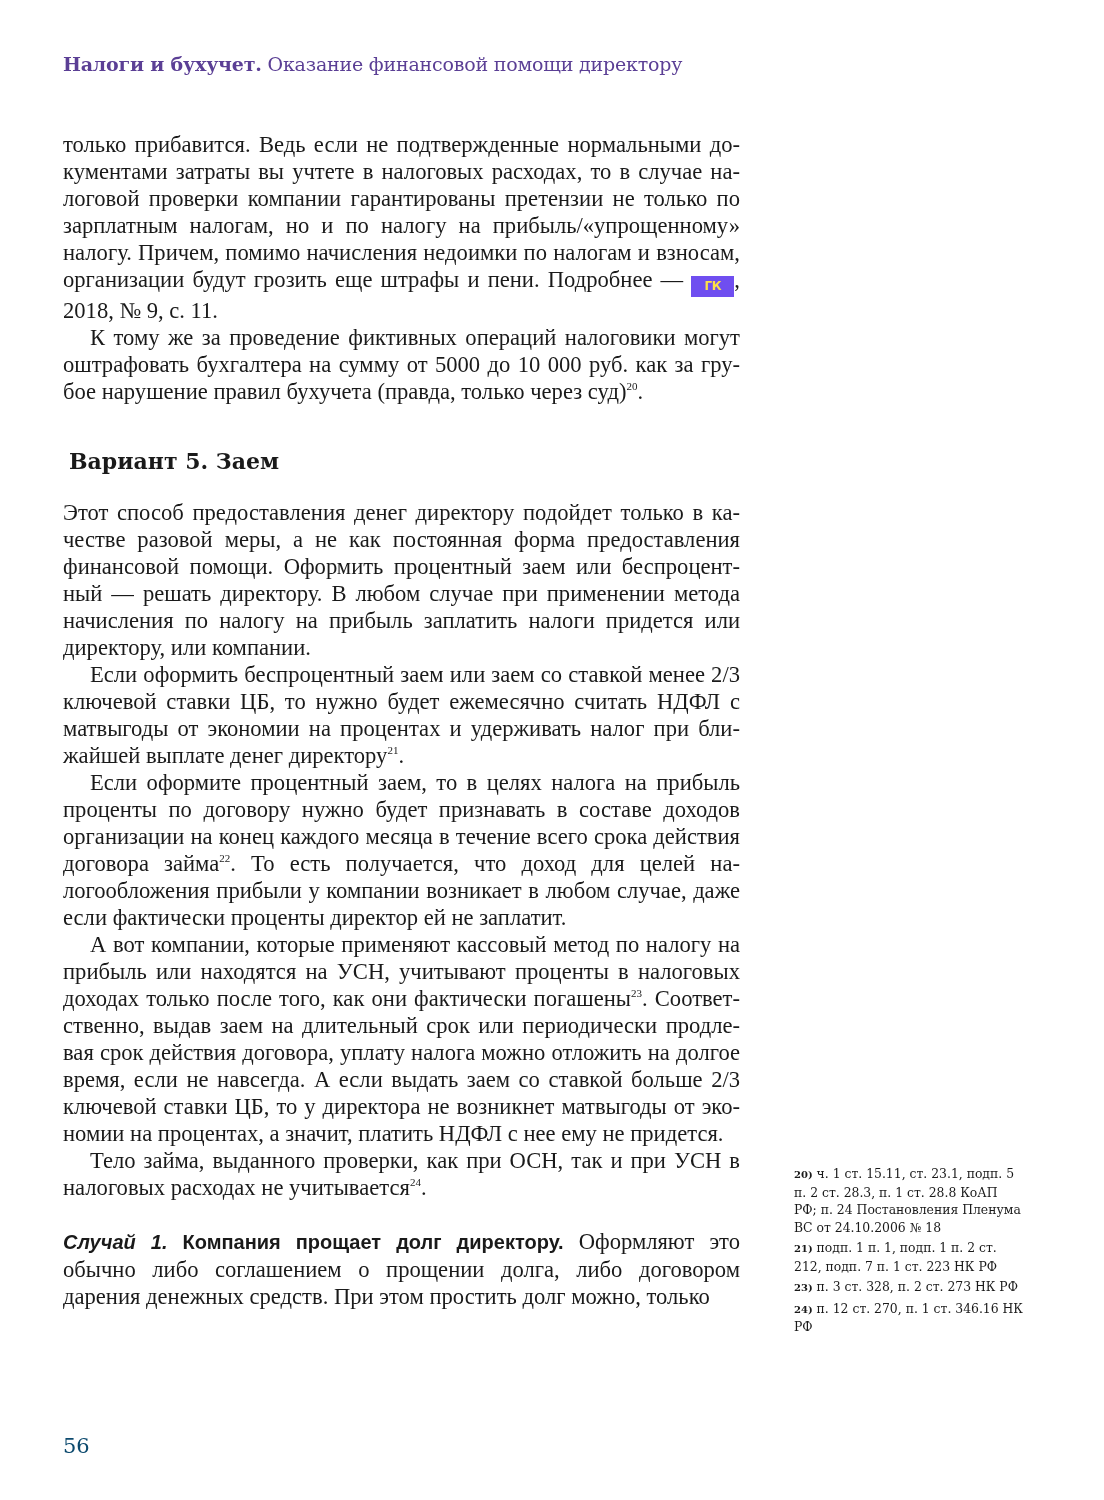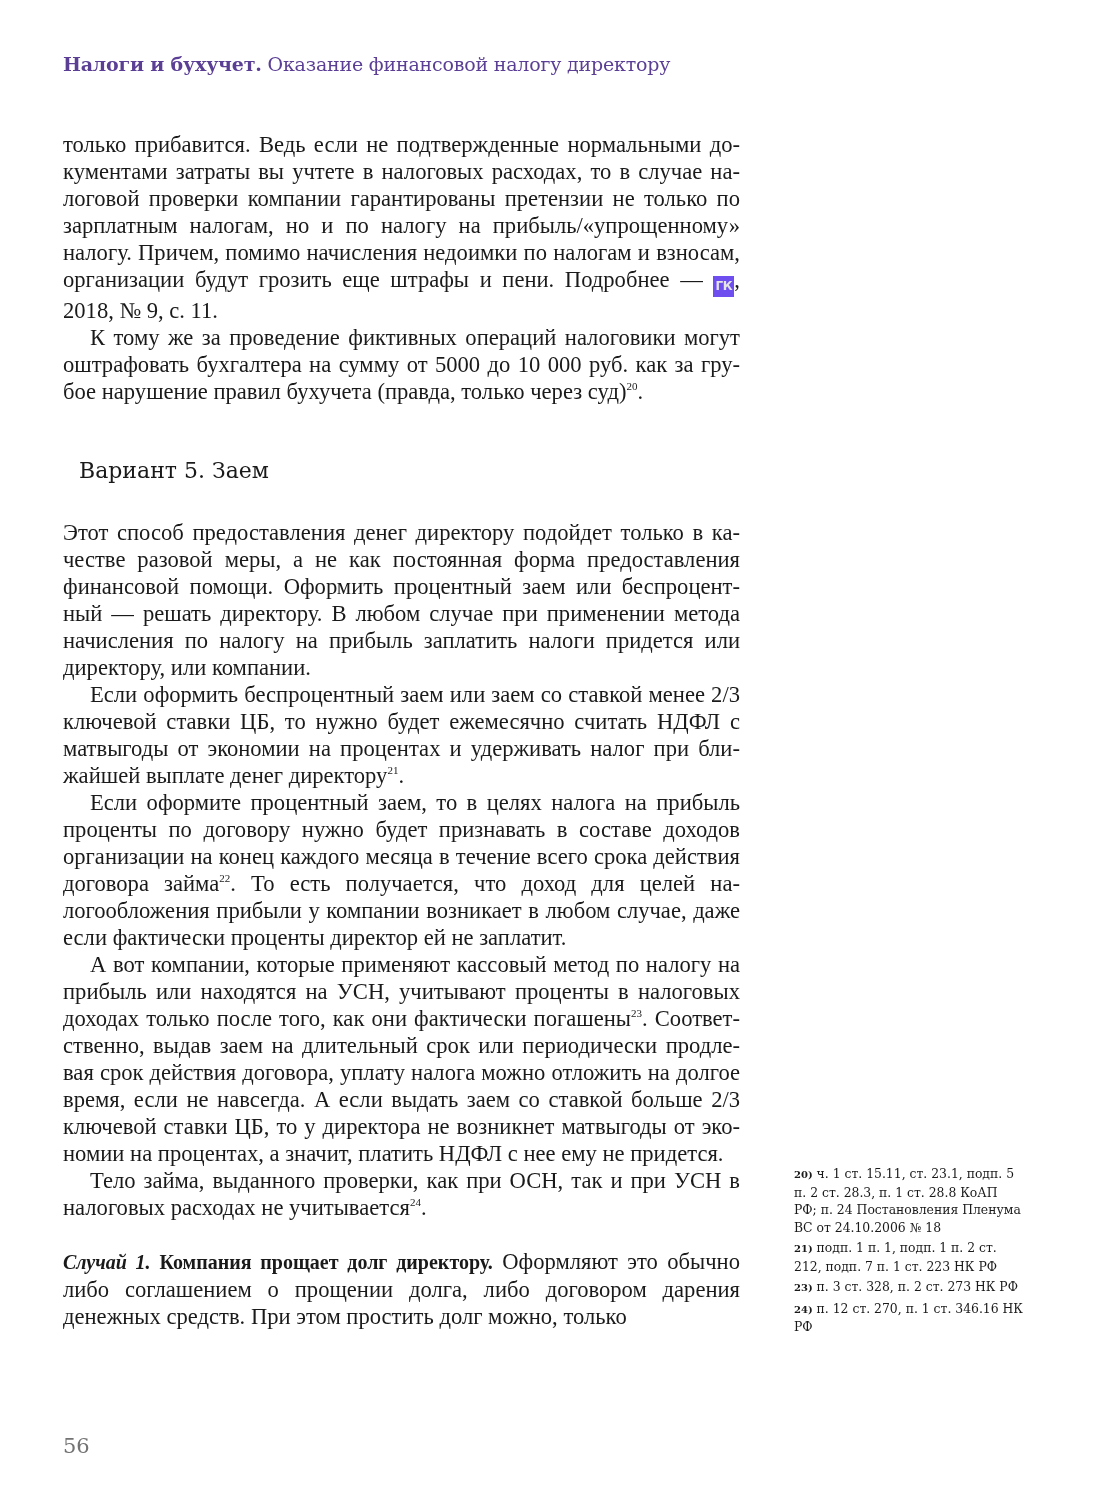--- a/index.html
+++ b/index.html
@@ -3,36 +3,36 @@
 <meta charset="utf-8">
 <style>
   html, body { margin: 0; padding: 0; background: #ffffff; }
   body { width: 1104px; height: 1500px; position: relative; overflow: hidden; color: #1a1a1a; }
   .running-head { position: absolute; left: 63px; top: 53px; font-family: "DejaVu Serif", serif; font-size: 19px; color: #5b3f95; white-space: nowrap; letter-spacing: -0.2px; }
   .running-head .rh-bold { font-weight: bold; }
   .main { position: absolute; left: 63px; top: 131px; width: 677px; font-family: "Liberation Serif", serif; font-size: 22.6px; line-height: 27px; color: #1a1a1a; }
   .main p { margin: 0; text-align: justify; hyphens: manual; }
   .main p.indent { text-indent: 27px; }
   .main sup { font-size: 11px; line-height: 0; vertical-align: super; }
-  .section-title { font-family: "DejaVu Serif", serif; font-weight: normal; font-size: 22px; margin: 16px; padding-top: 36px; padding-bottom: 18px; line-height: 28px; }
-  .gk-logo { display: inline-block; width: 21px; height: 21px; background: #6f4ef0; color: #e5e5e5; font-family: "DejaVu Sans", sans-serif; font-size: 12px; font-weight: bold; line-height: 21px; text-align: center; vertical-align: -3px; letter-spacing: -0.5px; }
-  .case-title { font-family: Liberation Serif, serif; font-weight: bold; font-size: 20px; }
+  .section-title { font-family: "DejaVu Serif", serif; font-weight: bold; font-size: 22px; margin: 6px; padding-top: 36px; padding-bottom: 18px; line-height: 28px; }
+  .gk-logo { display: inline-block; width: 43px; height: 21px; background: #6f4ef0; color: #fde047; font-family: "DejaVu Sans", sans-serif; font-size: 12px; font-weight: bold; line-height: 21px; text-align: center; vertical-align: -3px; letter-spacing: -0.5px; }
+  .case-title { font-family: Liberation Sans, sans-serif; font-weight: bold; font-size: 20px; }
   .case-title i { font-style: italic; }
   .gap { height: 27px; }
   .footnotes { position: absolute; left: 794px; top: 1165px; width: 230px; font-family: "DejaVu Serif", serif; font-size: 12.4px; line-height: 17.5px; color: #1a1a1a; }
   .footnote { margin-bottom: 3px; }
   .fn-num { font-weight: bold; font-size: 10px; }
-  .page-number { position: absolute; left: 63px; top: 1434px; font-family: "DejaVu Serif", serif; font-size: 21px; color: #737373; }
+  .page-number { position: absolute; left: 63px; top: 1434px; font-family: "DejaVu Serif", serif; font-size: 21px; color: #0c4a6e; }
 </style>
 </head>
 <body>
 
 <div class="running-head">
   <span class="rh-bold">Налоги и бухучет.</span>
-  <span>Оказание финансовой налогу директору</span>
+  <span>Оказание финансовой помощи директору</span>
 </div>
 
 <div class="main">
   <p>
     <span>только прибавится. Ведь если не подтвержденные нормальными до­кументами затраты вы учтете в налоговых расходах, то в случае на­логовой проверки компании гарантированы претензии не только по зарплатным налогам, но и по налогу на прибыль/«упрощенному» налогу. Причем, помимо начисления недоимки по налогам и взно­сам, организации будут грозить еще штрафы и пени. Подробнее —</span>
     <span class="gk-logo">ГК</span><span>, 2018, № 9, с. 11.</span>
   </p>
   <p class="indent">
     <span>К тому же за проведение фиктивных операций налоговики могут оштрафовать бухгалтера на сумму от 5000 до 10 000 руб. как за гру­бое нарушение правил бухучета (правда, только через суд)</span><sup>20</sup><span>.</span>
   </p>

